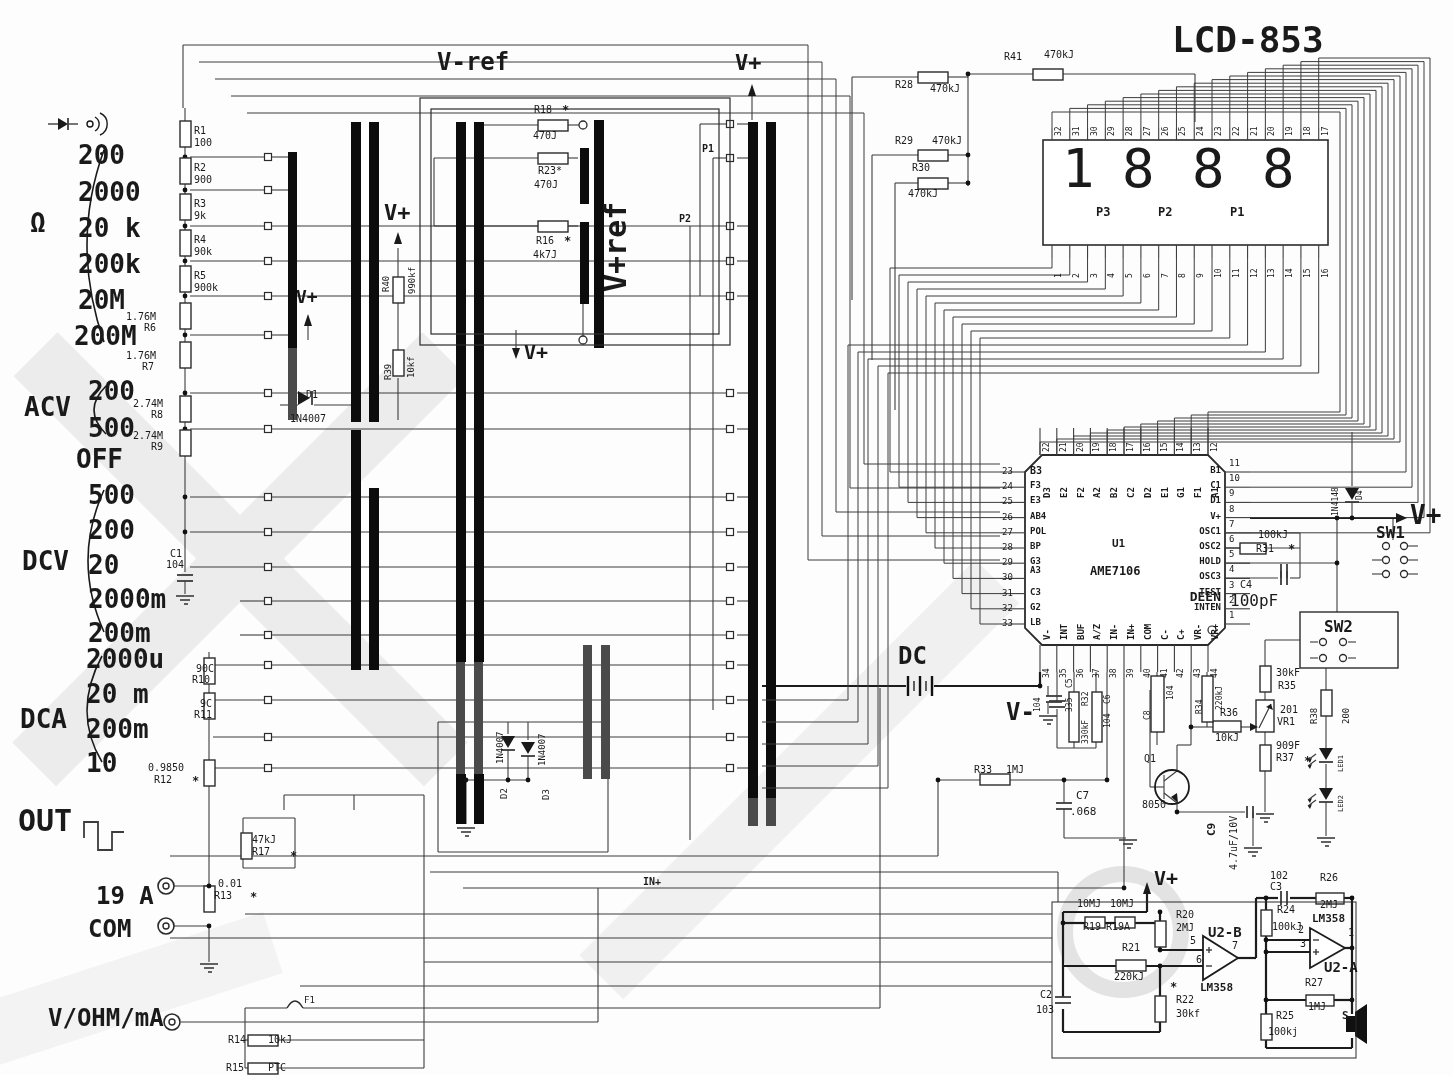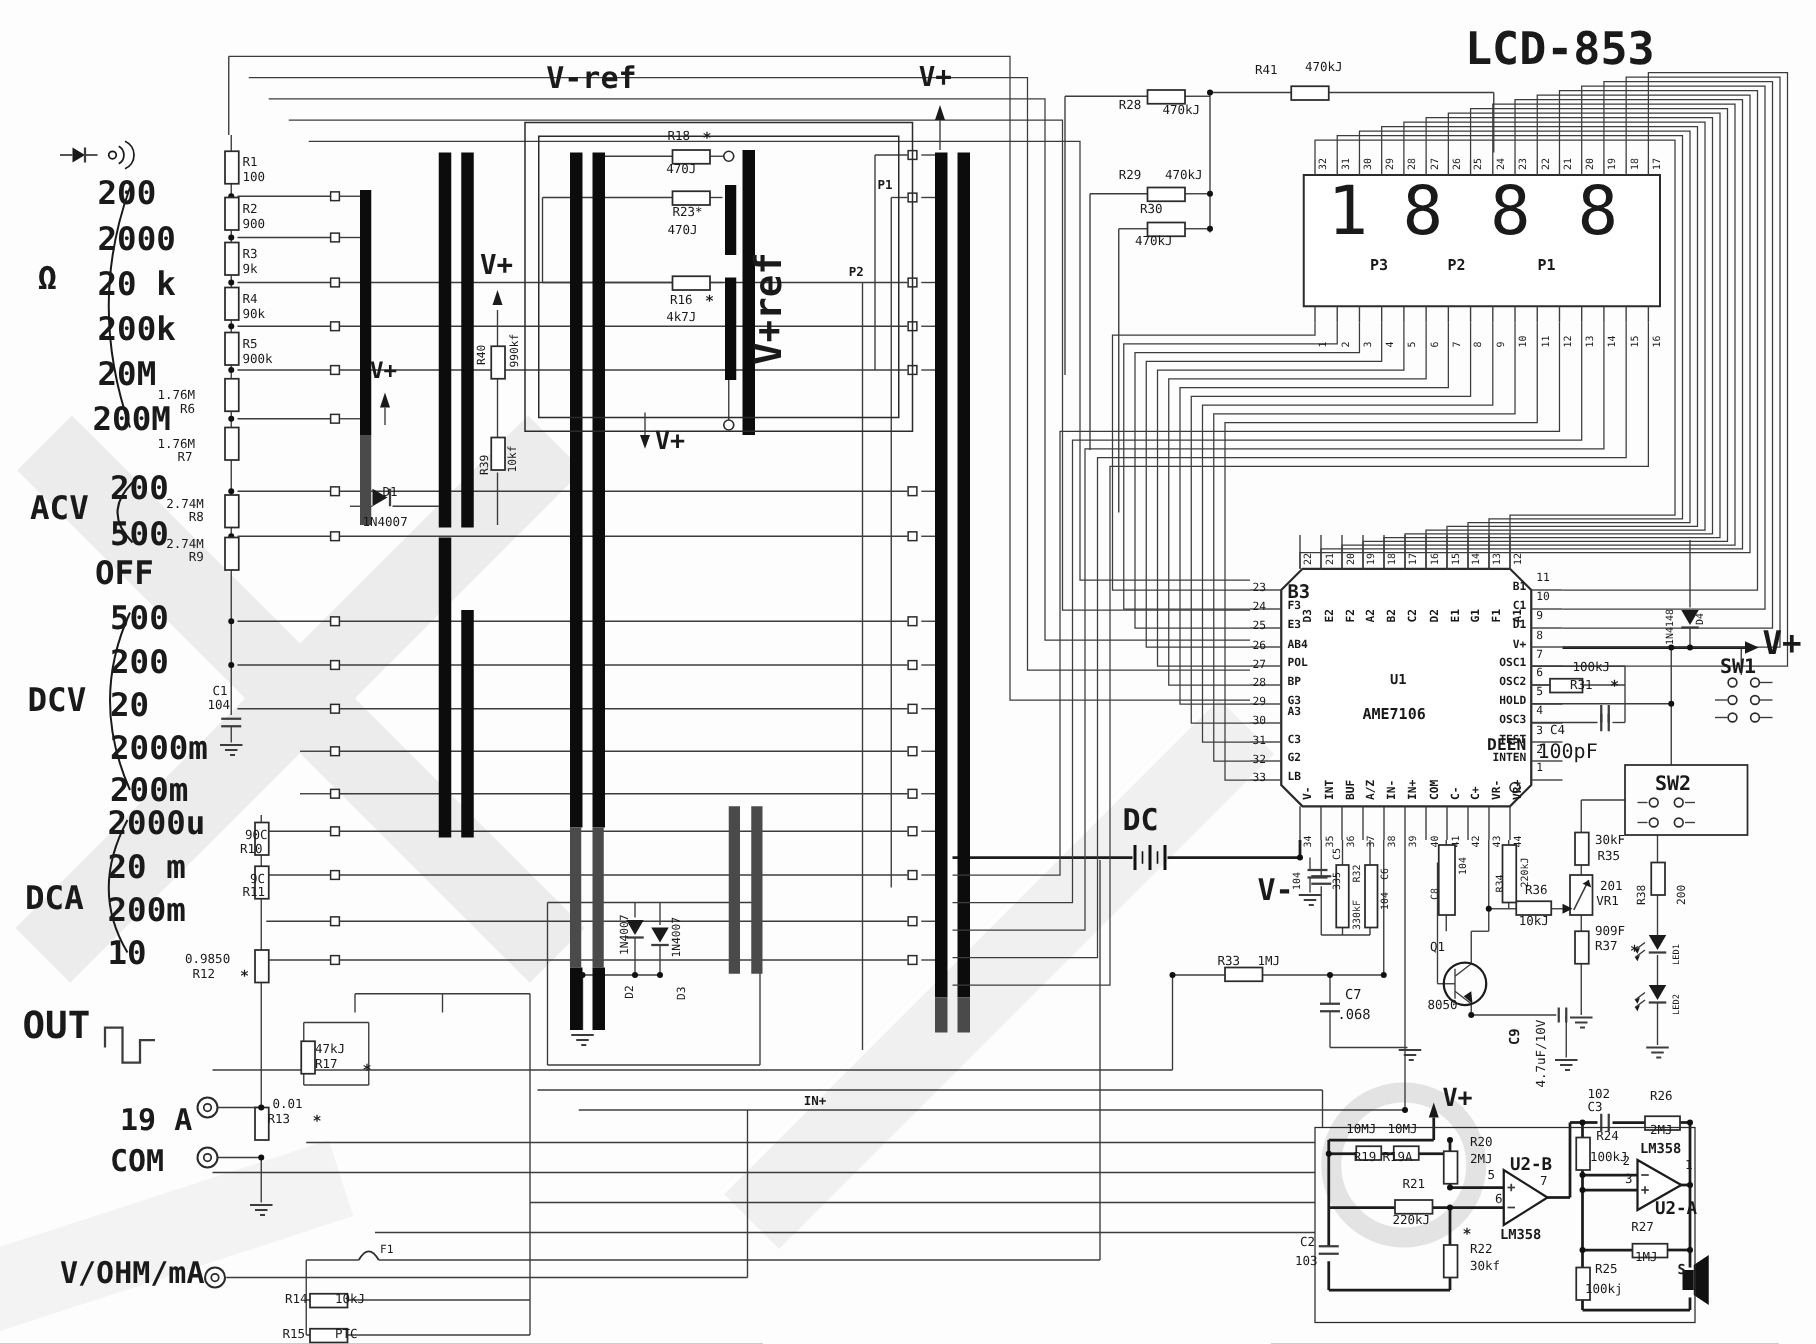--- a/index.html
+++ b/index.html
@@ -914,21 +914,21 @@
       <span class="lb" style="left: 1002px; top: 482.2px; font-size: 9px;">24</span>
       <span class="lb" style="left: 1002px; top: 497.4px; font-size: 9px;">25</span>
       <span class="lb" style="left: 1002px; top: 512.6px; font-size: 9px;">26</span>
       <span class="lb" style="left: 1002px; top: 527.8px; font-size: 9px;">27</span>
       <span class="lb" style="left: 1002px; top: 543px; font-size: 9px;">28</span>
       <span class="lb" style="left: 1002px; top: 558.2px; font-size: 9px;">29</span>
       <span class="lb" style="left: 1002px; top: 573.4px; font-size: 9px;">30</span>
       <span class="lb" style="left: 1002px; top: 588.6px; font-size: 9px;">31</span>
       <span class="lb" style="left: 1002px; top: 603.8px; font-size: 9px;">32</span>
       <span class="lb" style="left: 1002px; top: 619px; font-size: 9px;">33</span>
-      <span class="lb b" style="left: 1030px; top: 466px; font-size: 15px;">B3</span>
+      <span class="lb b" style="left: 1030px; top: 466px; font-size: 10px;">B3</span>
       <span class="lb b" style="left: 1030px; top: 481.2px; font-size: 9px;">F3</span>
       <span class="lb b" style="left: 1030px; top: 496.4px; font-size: 9px; text-align: center;">E3</span>
       <span class="lb b" style="left: 1030px; top: 511.6px; font-size: 9px;">AB4</span>
       <span class="lb b" style="left: 1030px; top: 526.8px; font-size: 9px;">POL</span>
       <span class="lb b" style="left: 1030px; top: 542px; font-size: 9px;">BP</span>
       <span class="lb b" style="left: 1030px; top: 557.2px; font-size: 9px;">G3</span>
       <span class="lb b" style="left: 1030px; top: 566px; font-size: 9px;">A3</span>
       <span class="lb b" style="left: 1030px; top: 587.6px; font-size: 9px;">C3</span>
       <span class="lb b" style="left: 1030px; top: 602.8px; font-size: 9px;">G2</span>
       <span class="lb b" style="left: 1030px; top: 618px; font-size: 9px;">LB</span>

